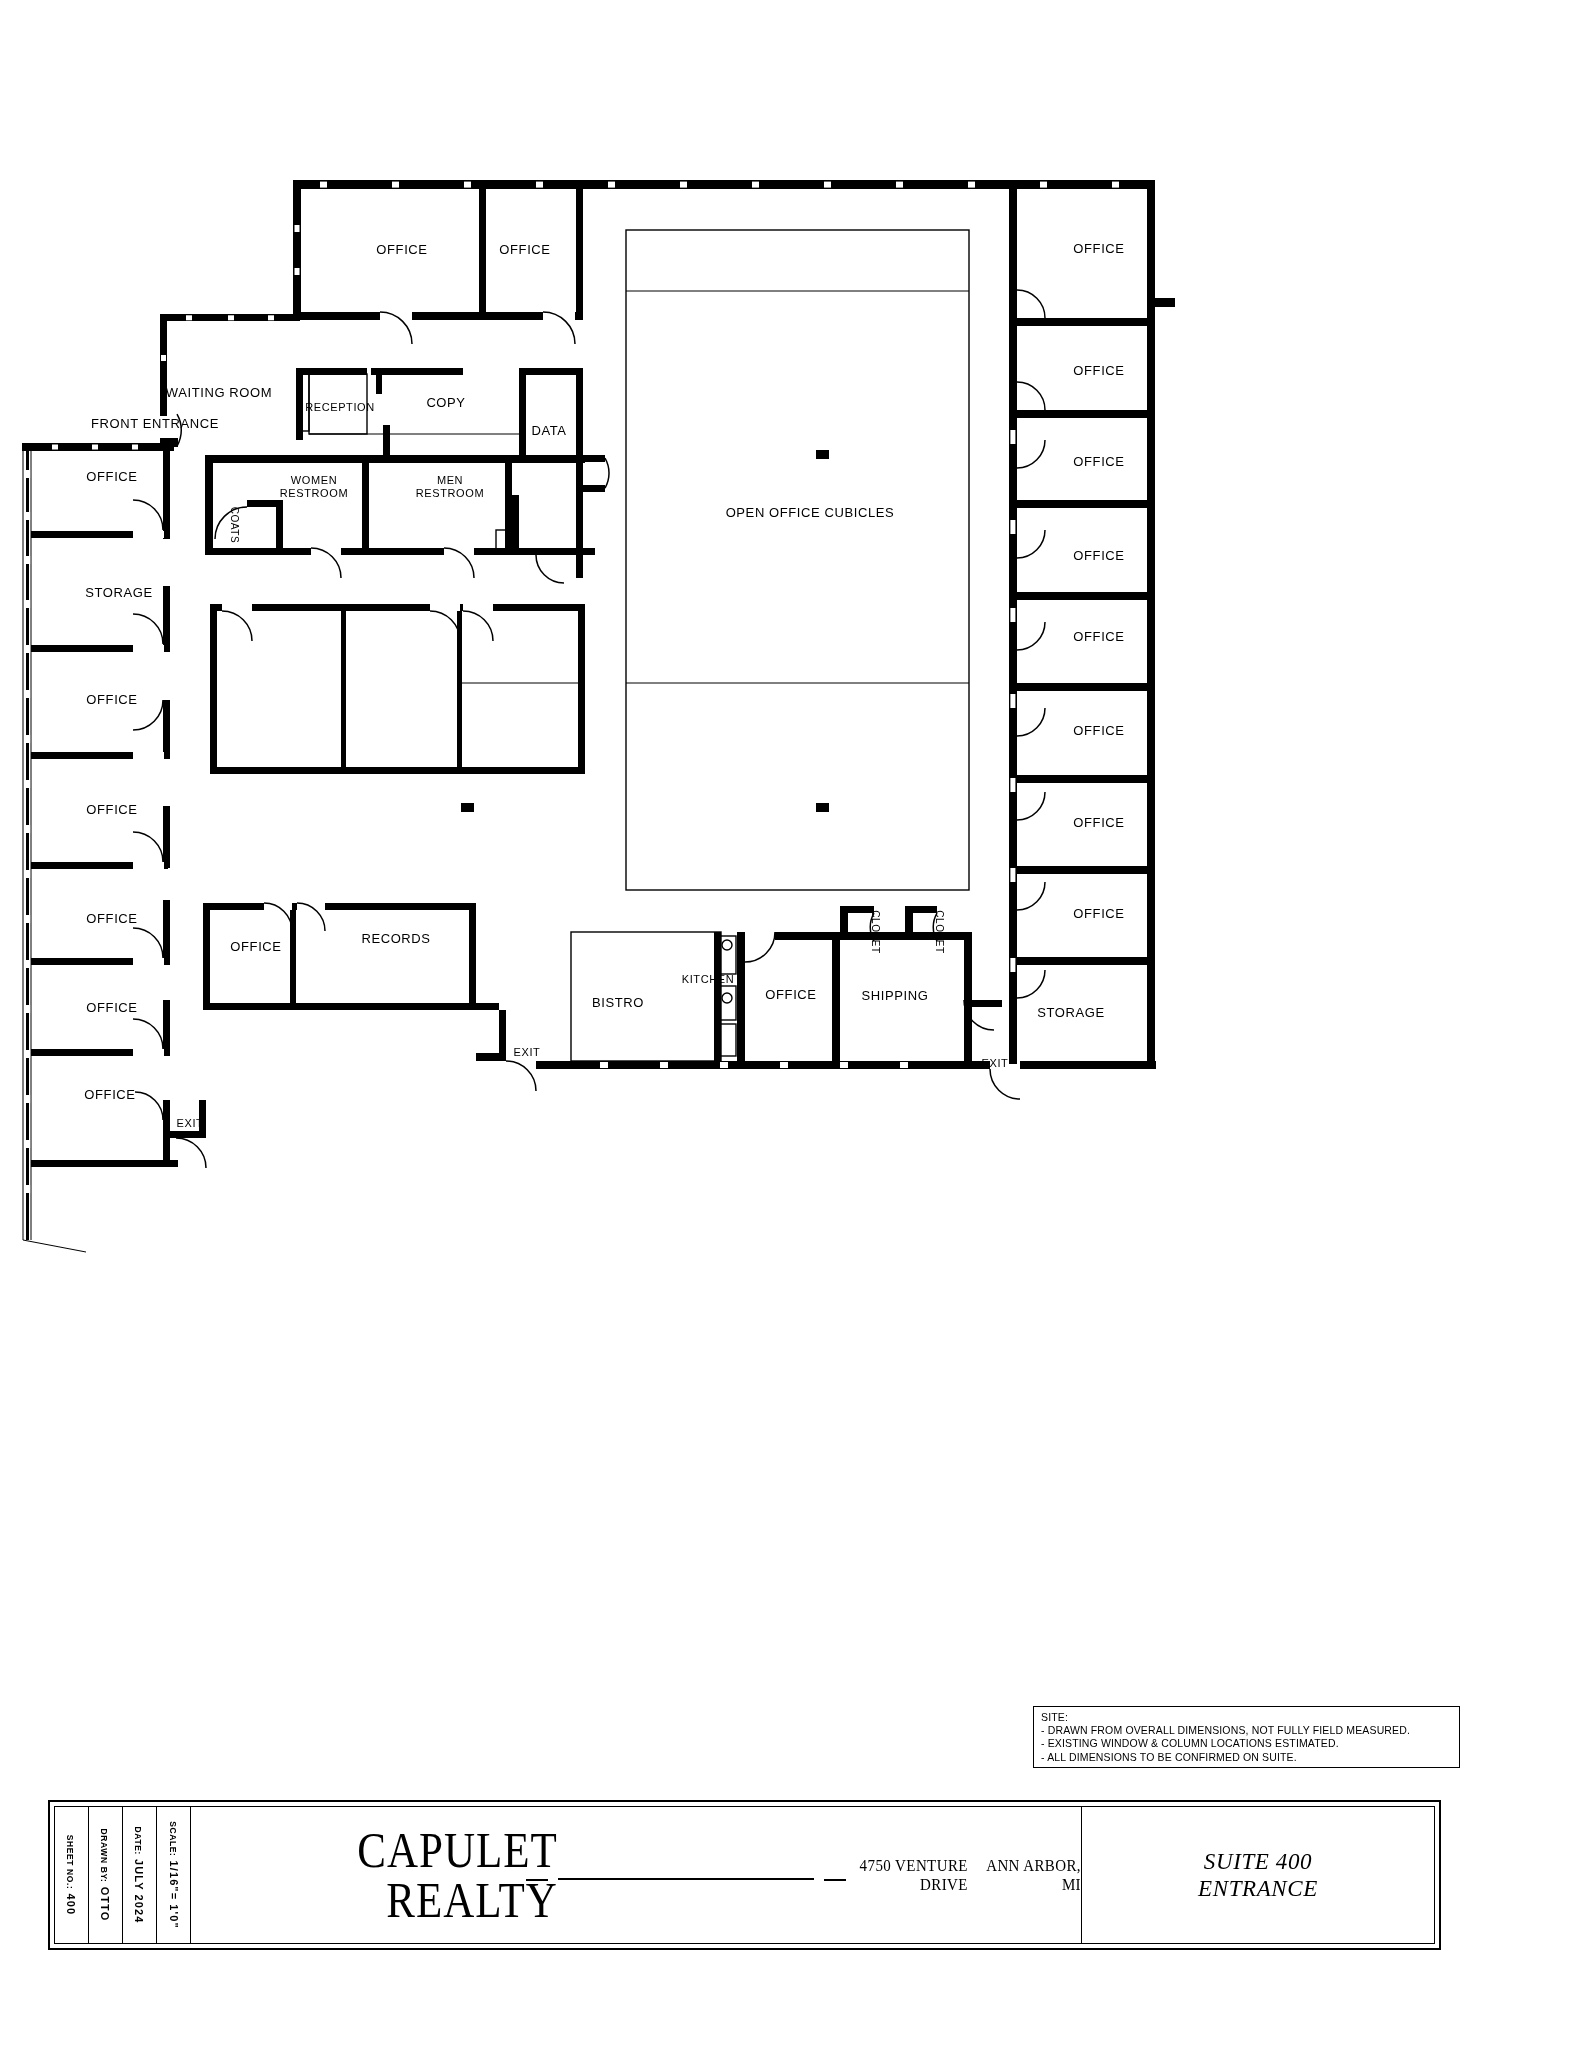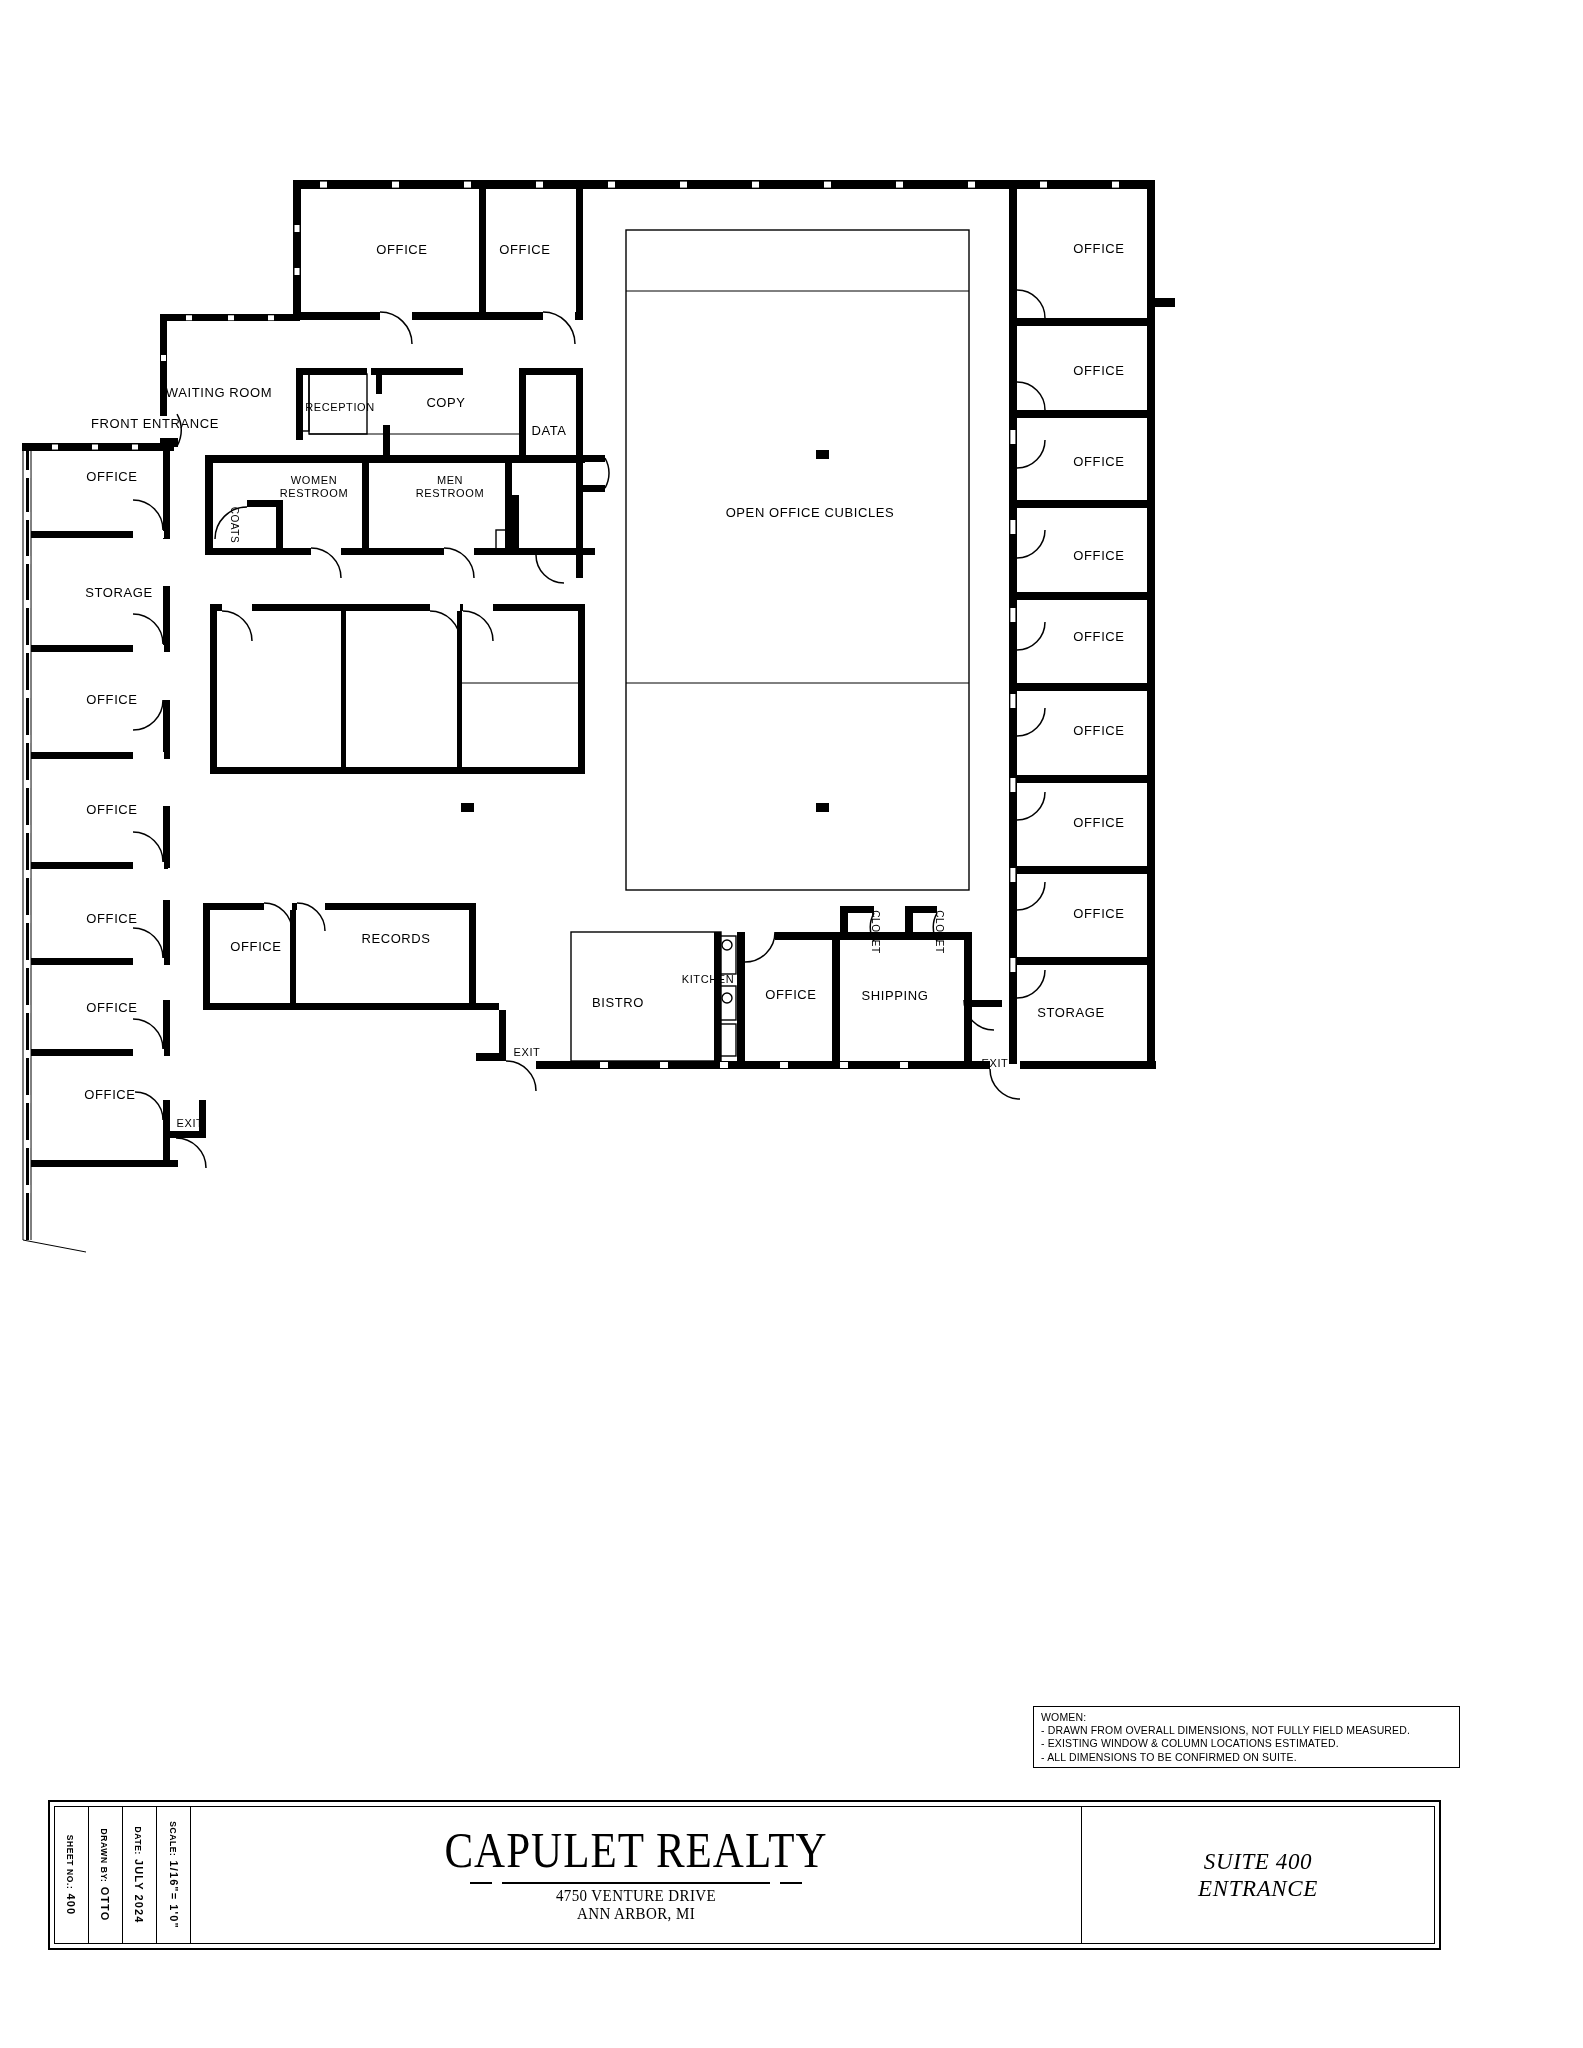--- a/index.html
+++ b/index.html
@@ -23,22 +23,22 @@
 
   
   #titleblock{position:absolute;left:48px;top:1800px;width:1393px;height:150px;
               border:2px solid #000;background:#fff;box-sizing:border-box;display:flex;}
   #tb-inner{border:1.6px solid #000;margin:4px;flex:1;display:flex;box-sizing:border-box;}
   .tb-strip{width:34px;border-right:1.4px solid #000;display:flex;align-items:center;
             justify-content:center;box-sizing:border-box;}
   .tb-strip .rot{transform:rotate(90deg);white-space:nowrap;font-size:11px;letter-spacing:1.1px;
                  font-family:"Liberation Sans",sans-serif;font-weight:700;}
   .tb-strip .rot .k{font-size:8.5px;letter-spacing:.6px;}
-  #tb-center{flex:1;display:flex;flex-direction:column;align-items:center;
-             justify-content:center;border-right:1.6px solid #000;}
+  #tb-center{flex:1;display:flex;align-items:center;
+             justify-content:center;border-right:1.6px solid #000;text-align:right;}
   #company{font-family:"Liberation Serif",serif;font-size:43px;letter-spacing:1px;
            color:#000;line-height:1;transform:scaleY(1.18);transform-origin:center;}
   #co-rule{width:268px;height:0;border-top:2.4px solid #000;margin:11px 0 3px 0;position:relative;}
   #co-rule:before,#co-rule:after{content:"";position:absolute;top:-1.2px;width:22px;
            border-top:2.4px solid #000;}
   #co-rule:before{left:-32px;} #co-rule:after{right:-32px;}
   #addr1,#addr2{font-family:"Liberation Serif",serif;font-size:15px;letter-spacing:.4px;
                 line-height:18px;color:#000;transform:scaleY(1.1);}
   #tb-right{width:352px;display:flex;flex-direction:column;align-items:center;justify-content:center;font-style:italic;}
   #suite1,#suite2{font-family:"Liberation Serif",serif;font-size:23px;letter-spacing:.6px;
@@ -399,21 +399,21 @@
 
       <text class="room-label xs" x="872" y="932" transform="rotate(90 872 932)">CLOSET</text>
       <text class="room-label xs" x="936" y="932" transform="rotate(90 936 932)">CLOSET</text>
 
       <text class="room-label sm" x="527" y="1056">EXIT</text>
       <text class="room-label sm" x="995" y="1067">EXIT</text>
     </g>
   </svg>
 
   <div id="notes">
-    <div>WOMEN:</div>
+    <div>SITE:</div>
     <div>- DRAWN FROM OVERALL DIMENSIONS, NOT FULLY FIELD MEASURED.</div>
     <div>- EXISTING WINDOW &amp; COLUMN LOCATIONS ESTIMATED.</div>
     <div>- ALL DIMENSIONS TO BE CONFIRMED ON SUITE.</div>
   </div>
 
   <div id="titleblock">
     <div id="tb-inner">
 
       <div class="tb-strip">
         <div class="rot">

